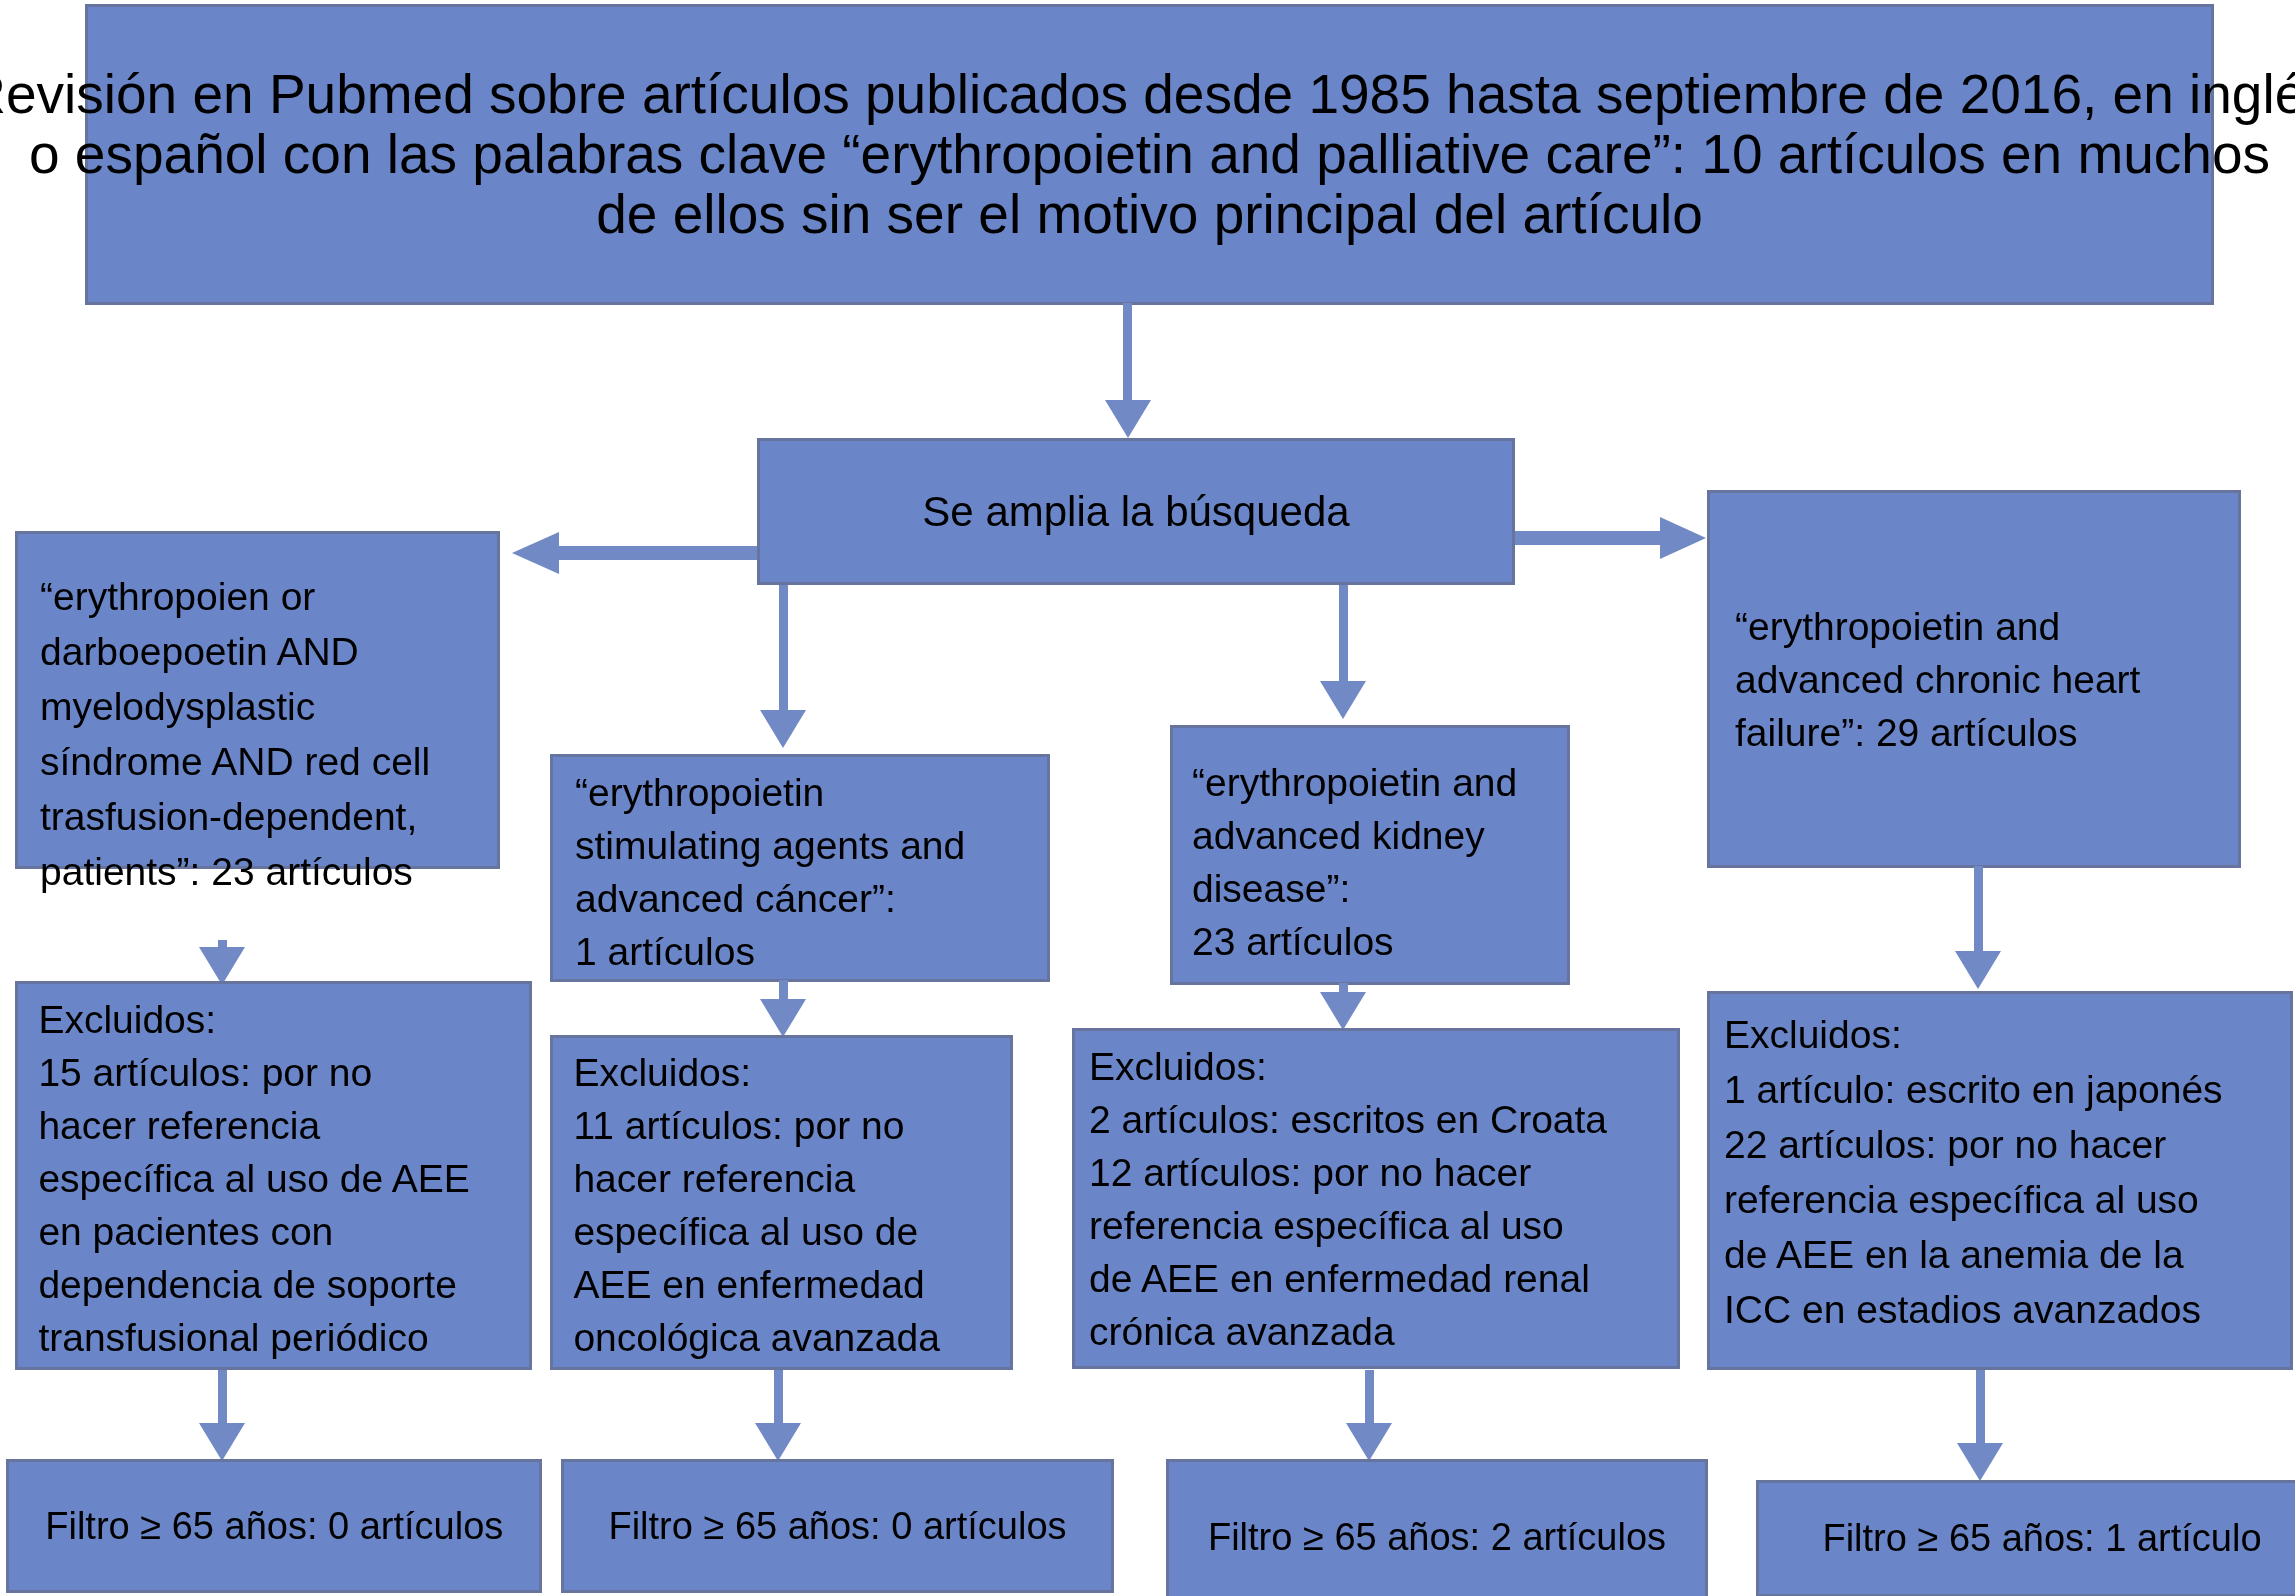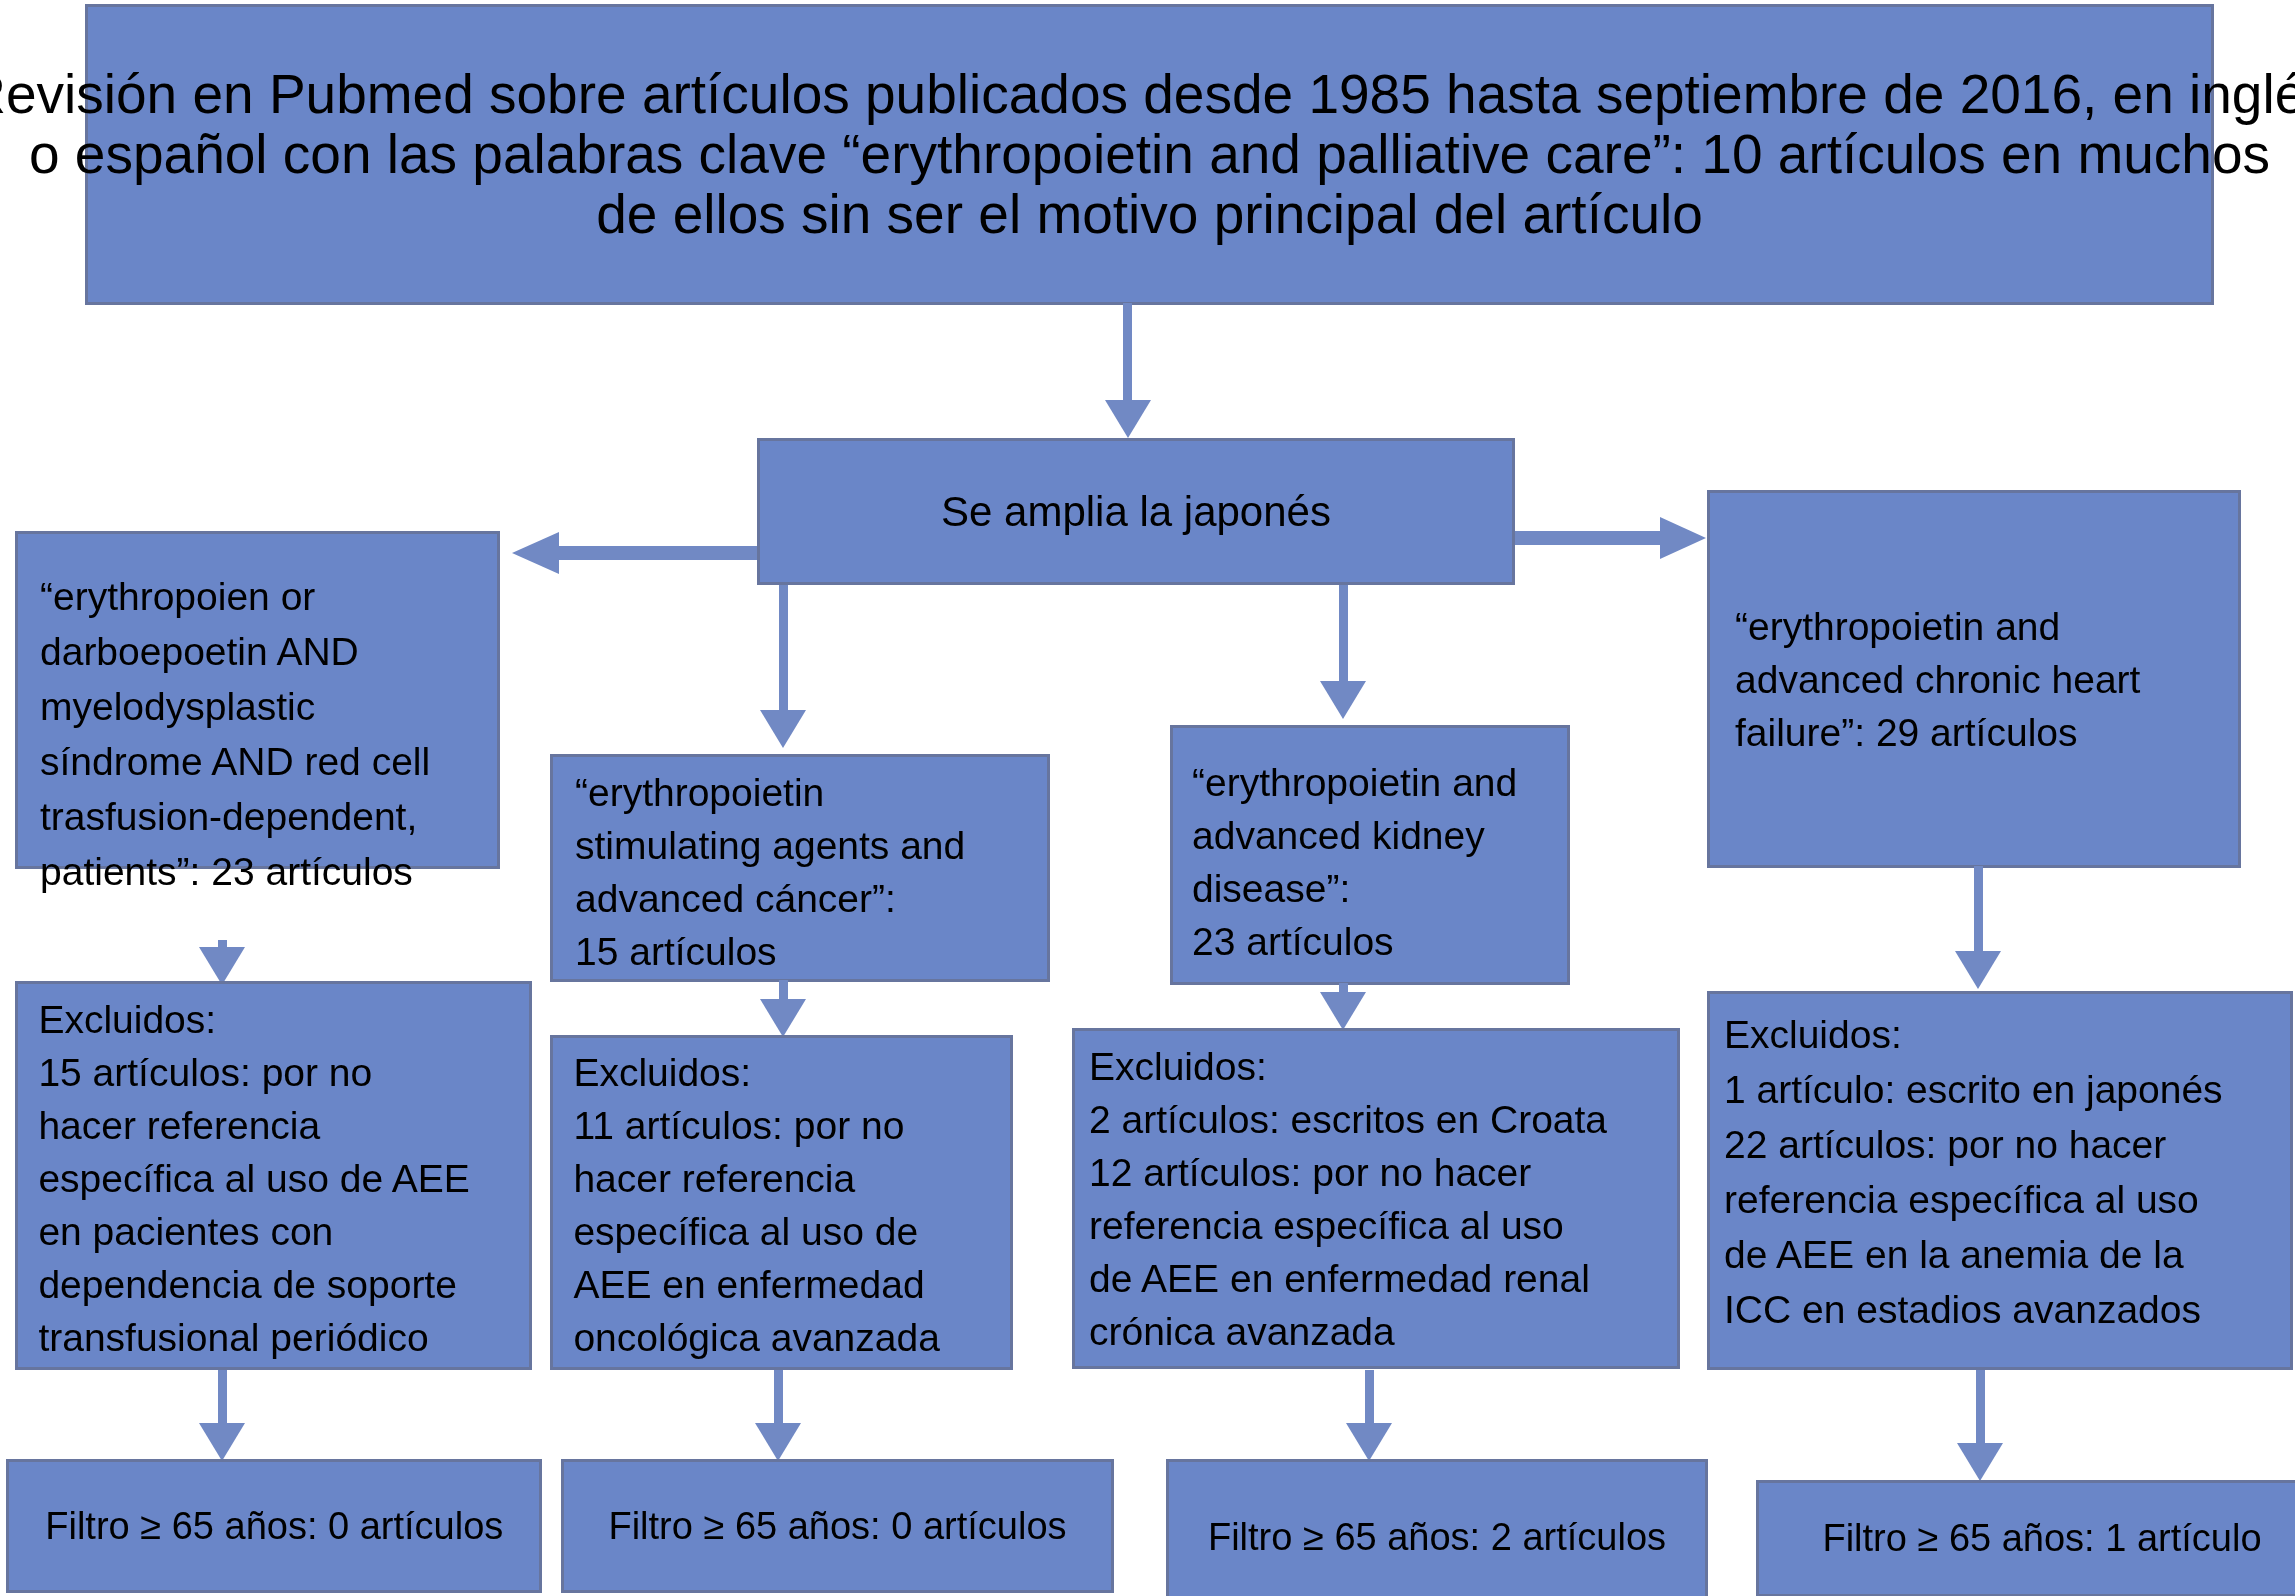--- a/index.html
+++ b/index.html
@@ -74,21 +74,21 @@
 
   <div class="box top-box center-flex">Revisión en Pubmed sobre artículos publicados desde 1985 hasta septiembre de 2016, en inglés
 o español con las palabras clave “erythropoietin and palliative care”: 10 artículos en muchos
 de ellos sin ser el motivo principal del artículo</div>
 
   <div>
     <div class="stem-v" style="left:1123px;top:303px;height:97px;"></div>
     <div class="ah-down" style="left:1105px;top:400px;"></div>
   </div>
 
-  <div class="box expand-box center-flex">Se amplia la japonés</div>
+  <div class="box expand-box center-flex">Se amplia la búsqueda</div>
 
   <div>
     <div class="stem-h" style="left:559px;top:546px;width:198px;"></div>
     <div class="ah-left" style="left:512px;top:532px;"></div>
   </div>
 
   <div>
     <div class="stem-v" style="left:779px;top:585px;height:126px;"></div>
     <div class="ah-down" style="left:760px;top:710px;"></div>
   </div>
@@ -105,21 +105,21 @@
 
   <div class="box q1">“erythropoien or
 darboepoetin AND
 myelodysplastic
 síndrome AND red cell
 trasfusion-dependent,
 patients”: 23 artículos</div>
   <div class="box q2">“erythropoietin
 stimulating agents and
 advanced cáncer”:
-15 artículos</div>
+1 artículos</div>
   <div class="box q3">“erythropoietin and
 advanced kidney
 disease”:
 23 artículos</div>
   <div class="box q4">“erythropoietin and
 advanced chronic heart
 failure”: 29 artículos</div>
 
   <div>
     <div class="stem-v" style="left:218px;top:940px;height:9.4px;"></div>

